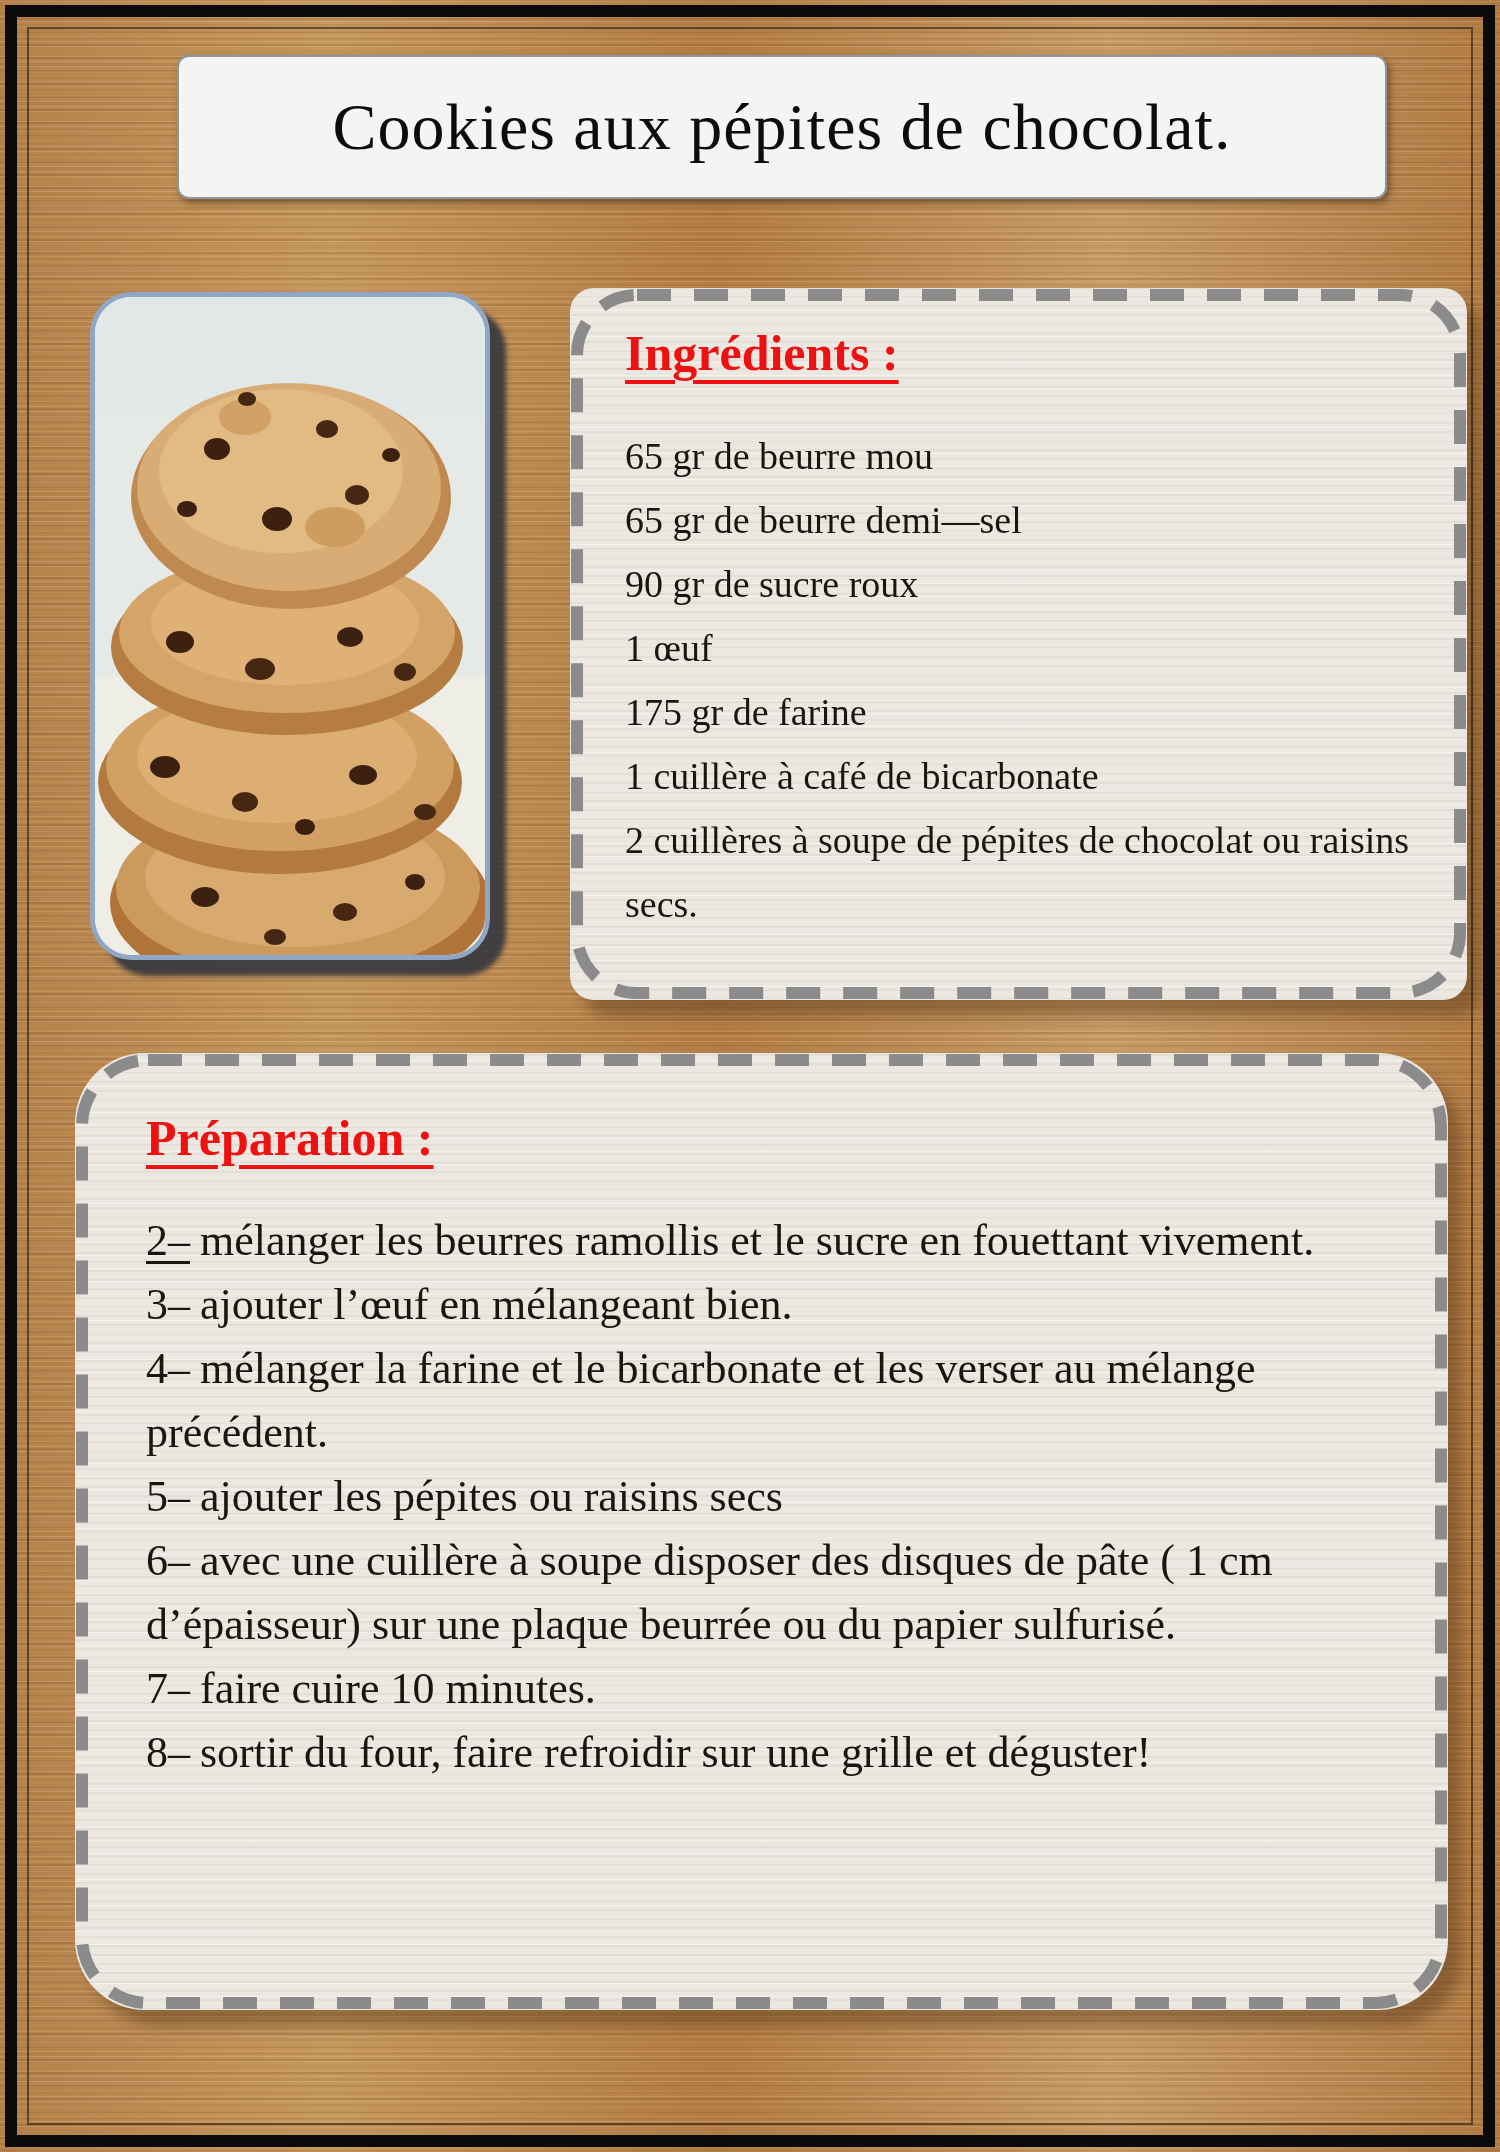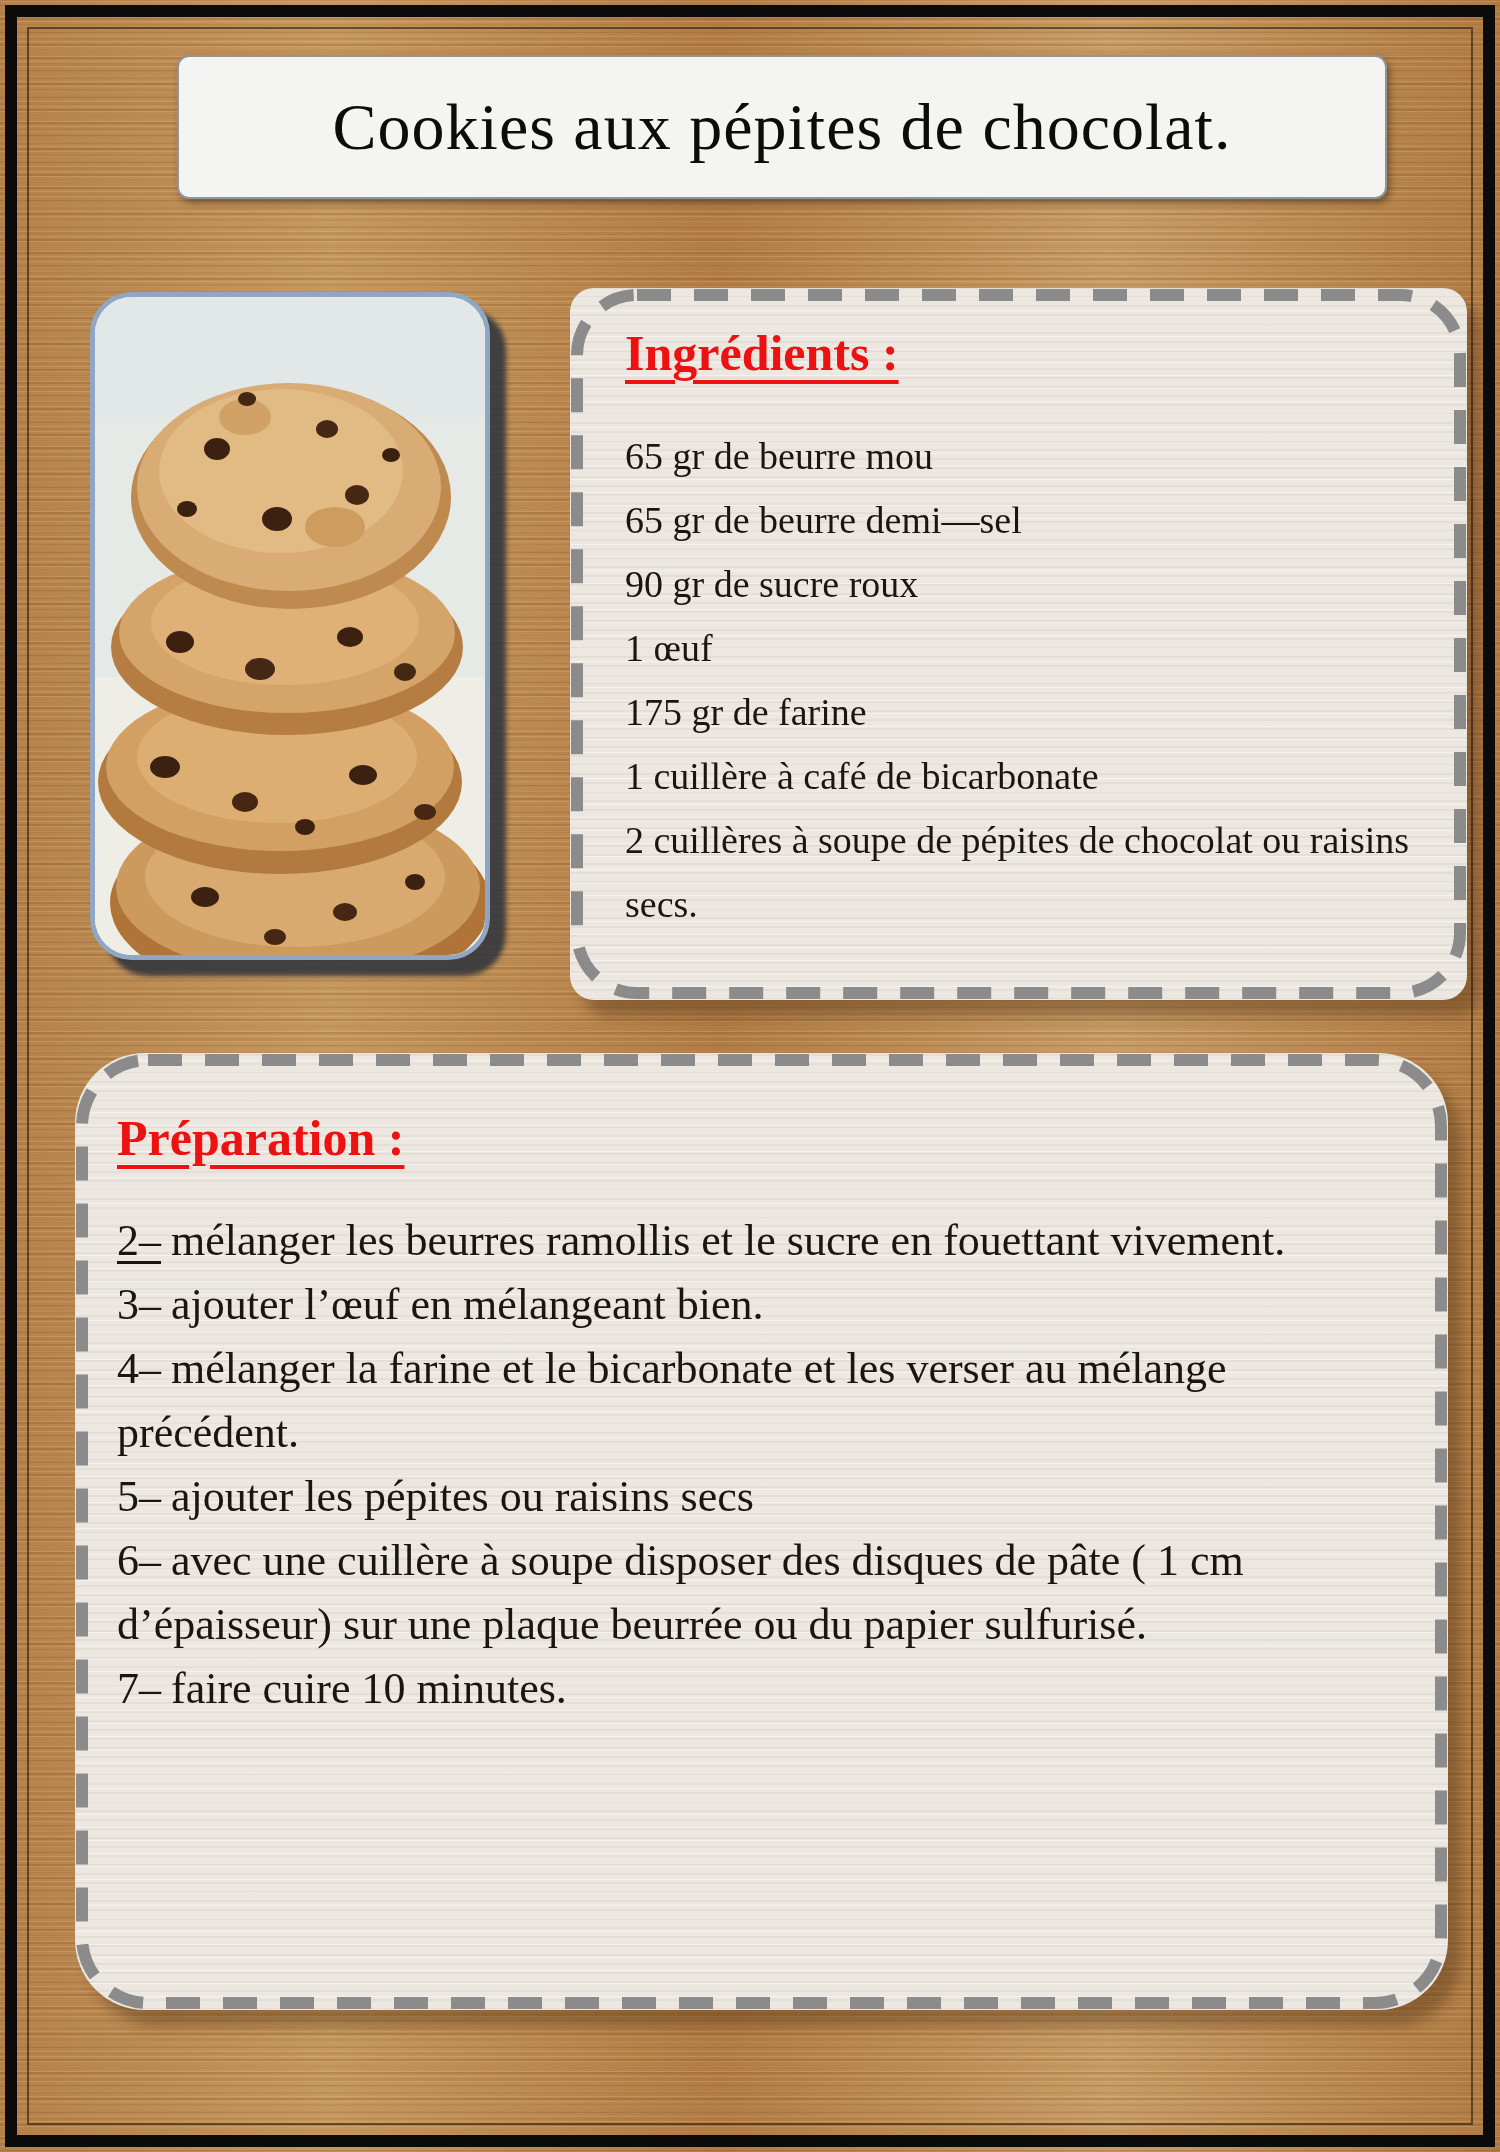--- a/index.html
+++ b/index.html
@@ -46,21 +46,21 @@
       repeating-linear-gradient(0deg, rgba(158,138,116,0.10) 0 2px, rgba(0,0,0,0) 2px 9px),
       repeating-linear-gradient(0deg, rgba(255,255,255,0.45) 0 1px, rgba(0,0,0,0) 1px 13px);
     box-shadow:14px 16px 14px rgba(86,56,24,0.45);
   }
   .panel .dash{position:absolute;inset:0;pointer-events:none;}
   .ingredients{left:570px;top:288px;width:897px;height:712px;border-radius:24px;}
   .preparation{left:75px;top:1053px;width:1373px;height:957px;border-radius:70px;}
 
   .panel-content{position:relative;z-index:2;}
   .ingredients .panel-content{padding:36px 48px 0 55px;}
-  .preparation .panel-content{padding:56px 50px 0 42px;}
+  .preparation .panel-content{padding:56px 50px 0 42px;margin-left:29px;}
 
   .panel-heading{
     margin:0 0 42px 0;
     font-size:50px;font-weight:bold;color:#ee1111;
     text-decoration:underline;text-decoration-thickness:4px;text-underline-offset:10px;
   }
   .ing-item{font-size:38px;line-height:64px;color:#1b1510;}
   .step{font-size:44px;line-height:64px;color:#1b1510;}
   .step-num{margin-right:10px;}
   .step:first-of-type .step-num{text-decoration:underline;text-decoration-thickness:3px;text-underline-offset:6px;}
@@ -141,18 +141,19 @@
       <rect x="7" y="7" width="1359" height="943" rx="66" fill="none" stroke="#8b8b8b" stroke-width="12" stroke-dasharray="34 23"></rect>
     </svg>
     <div class="panel-content">
       <h2 class="panel-heading">Préparation :</h2>
       <div class="step"><span class="step-num">2–</span><span>mélanger les beurres ramollis et le sucre en fouettant vivement.</span></div>
       <div class="step"><span class="step-num">3–</span><span>ajouter l’œuf en mélangeant bien.</span></div>
       <div class="step"><span class="step-num">4–</span><span>mélanger la farine et le bicarbonate et les verser au mélange précédent.</span></div>
       <div class="step"><span class="step-num">5–</span><span>ajouter les pépites ou raisins secs</span></div>
       <div class="step"><span class="step-num">6–</span><span>avec une cuillère à soupe disposer des disques de pâte ( 1 cm d’épaisseur) sur une plaque beurrée ou du papier sulfurisé.</span></div>
       <div class="step"><span class="step-num">7–</span><span>faire cuire 10 minutes.</span></div>
+      <div class="step"><span class="step-num">8–</span><span>sortir du four, faire refroidir sur une grille et déguster!</span></div>
     </div>
   </section>
 
   <div class="black-frame"></div>
   <div class="inner-line"></div>
 </div>
 
 </body></html>

